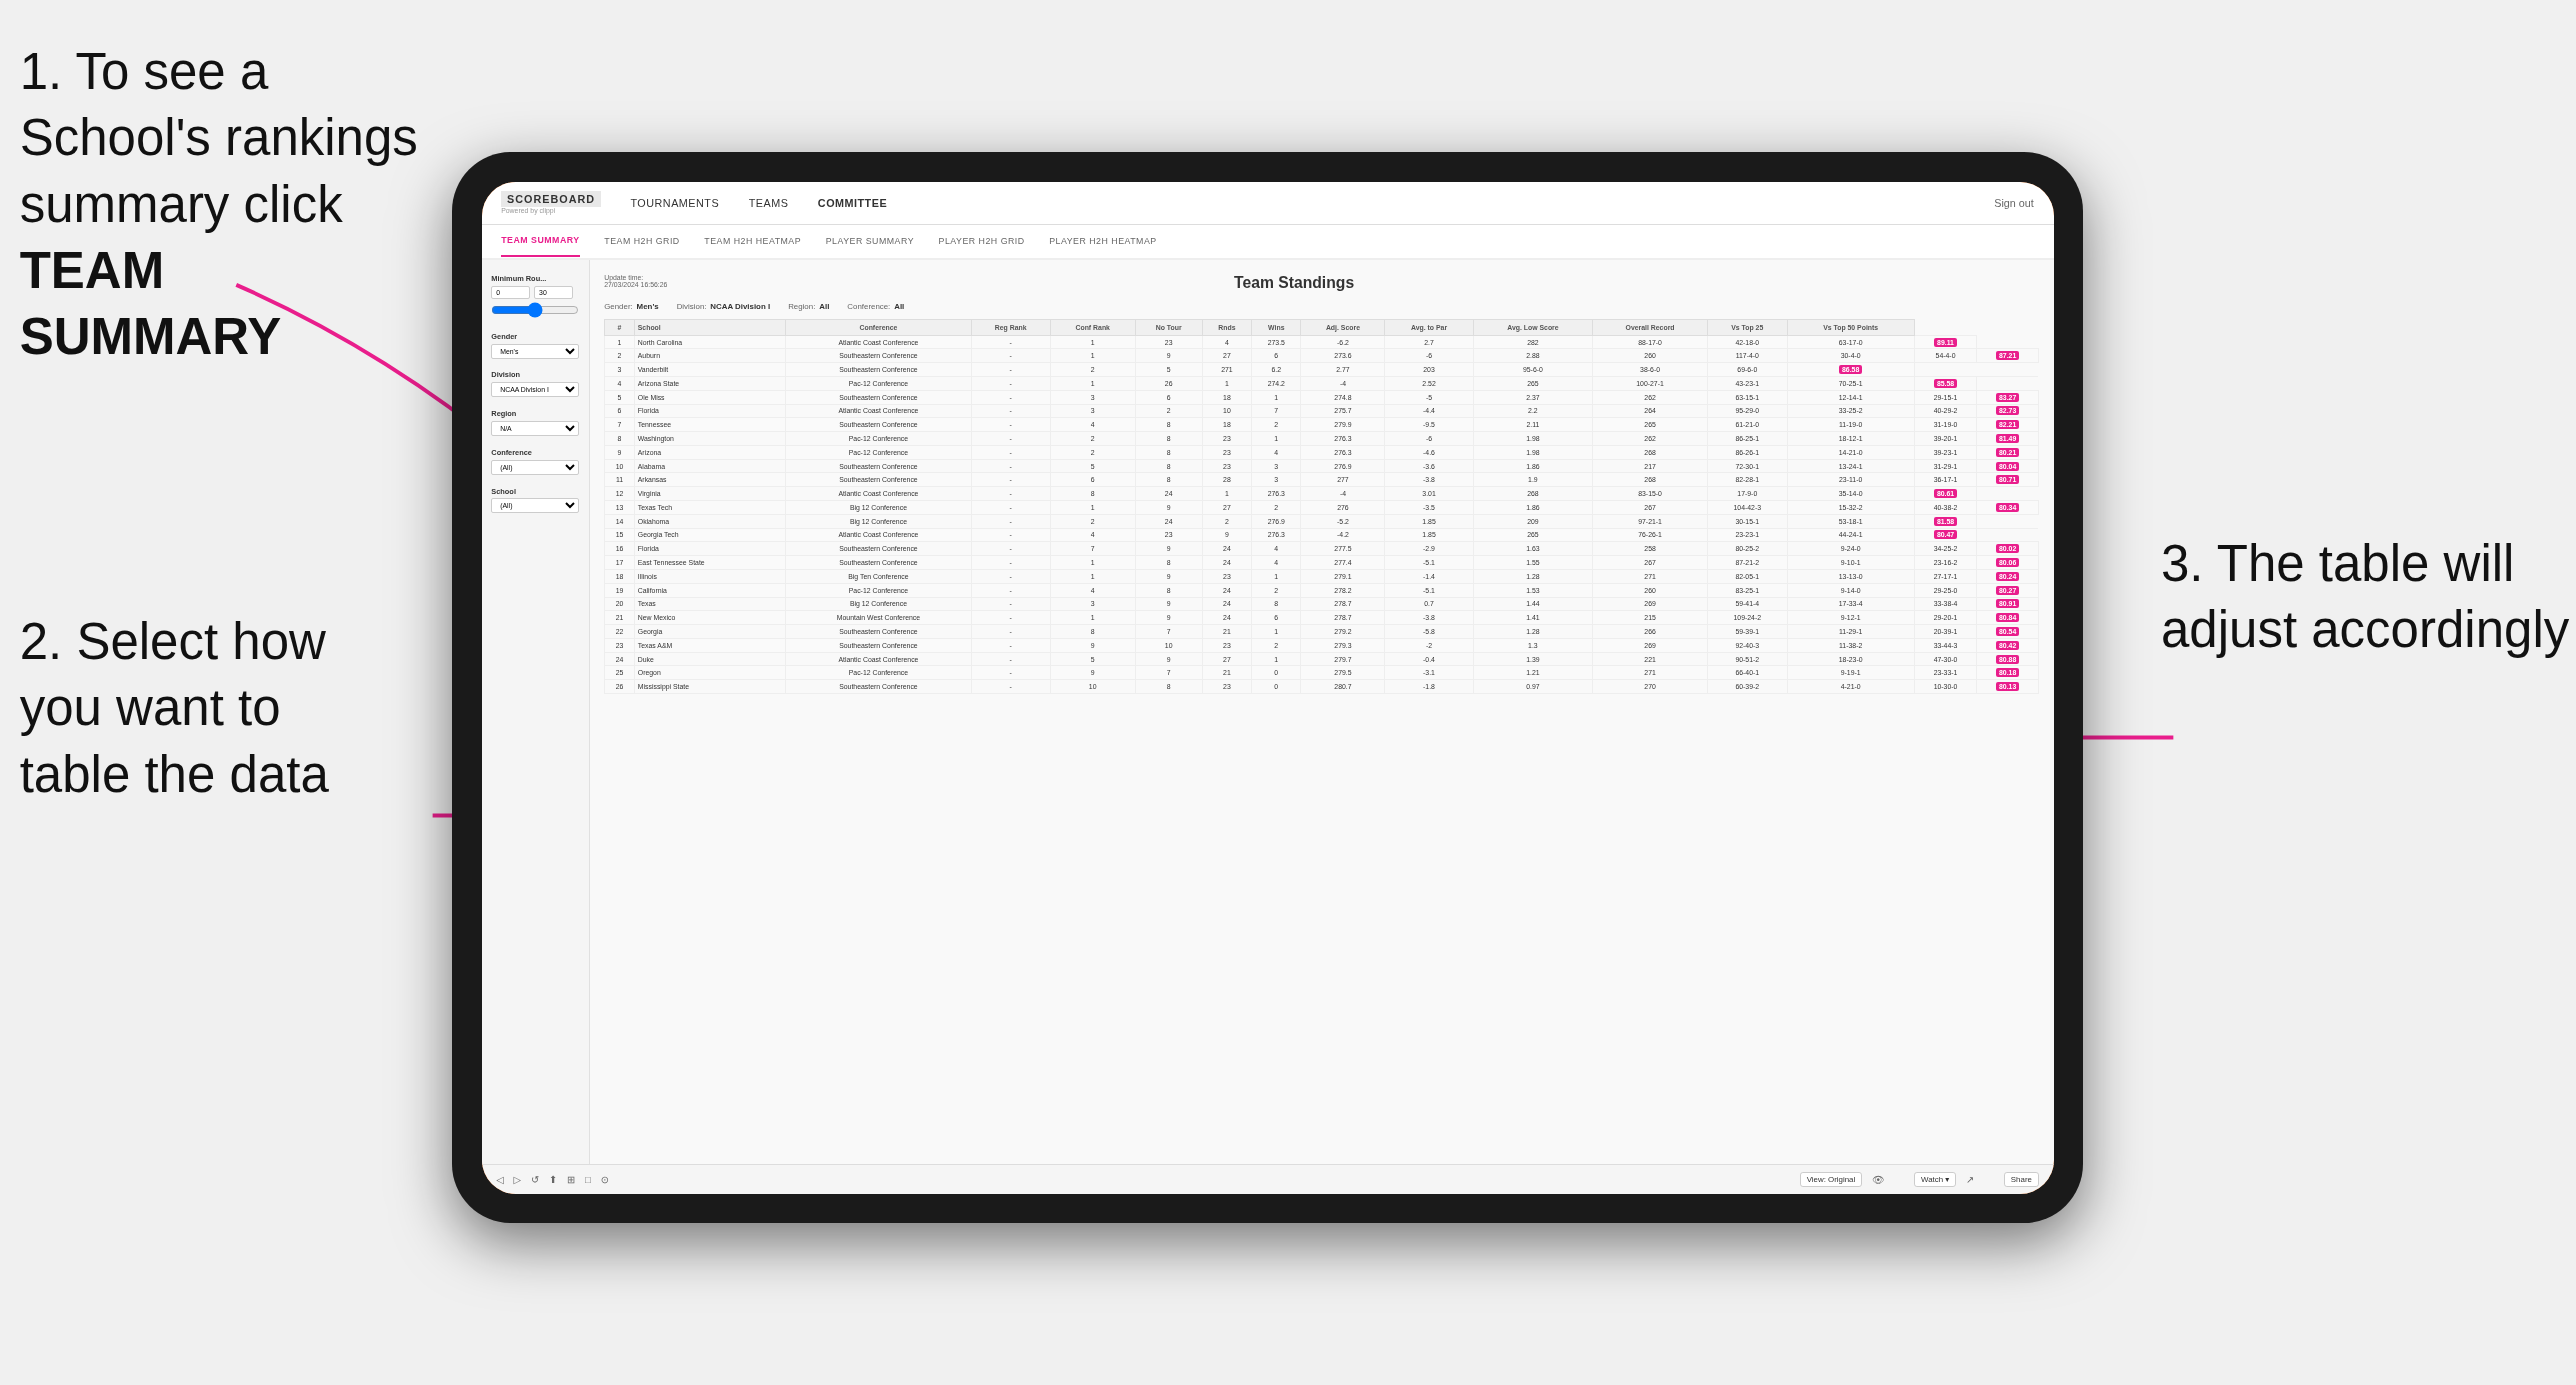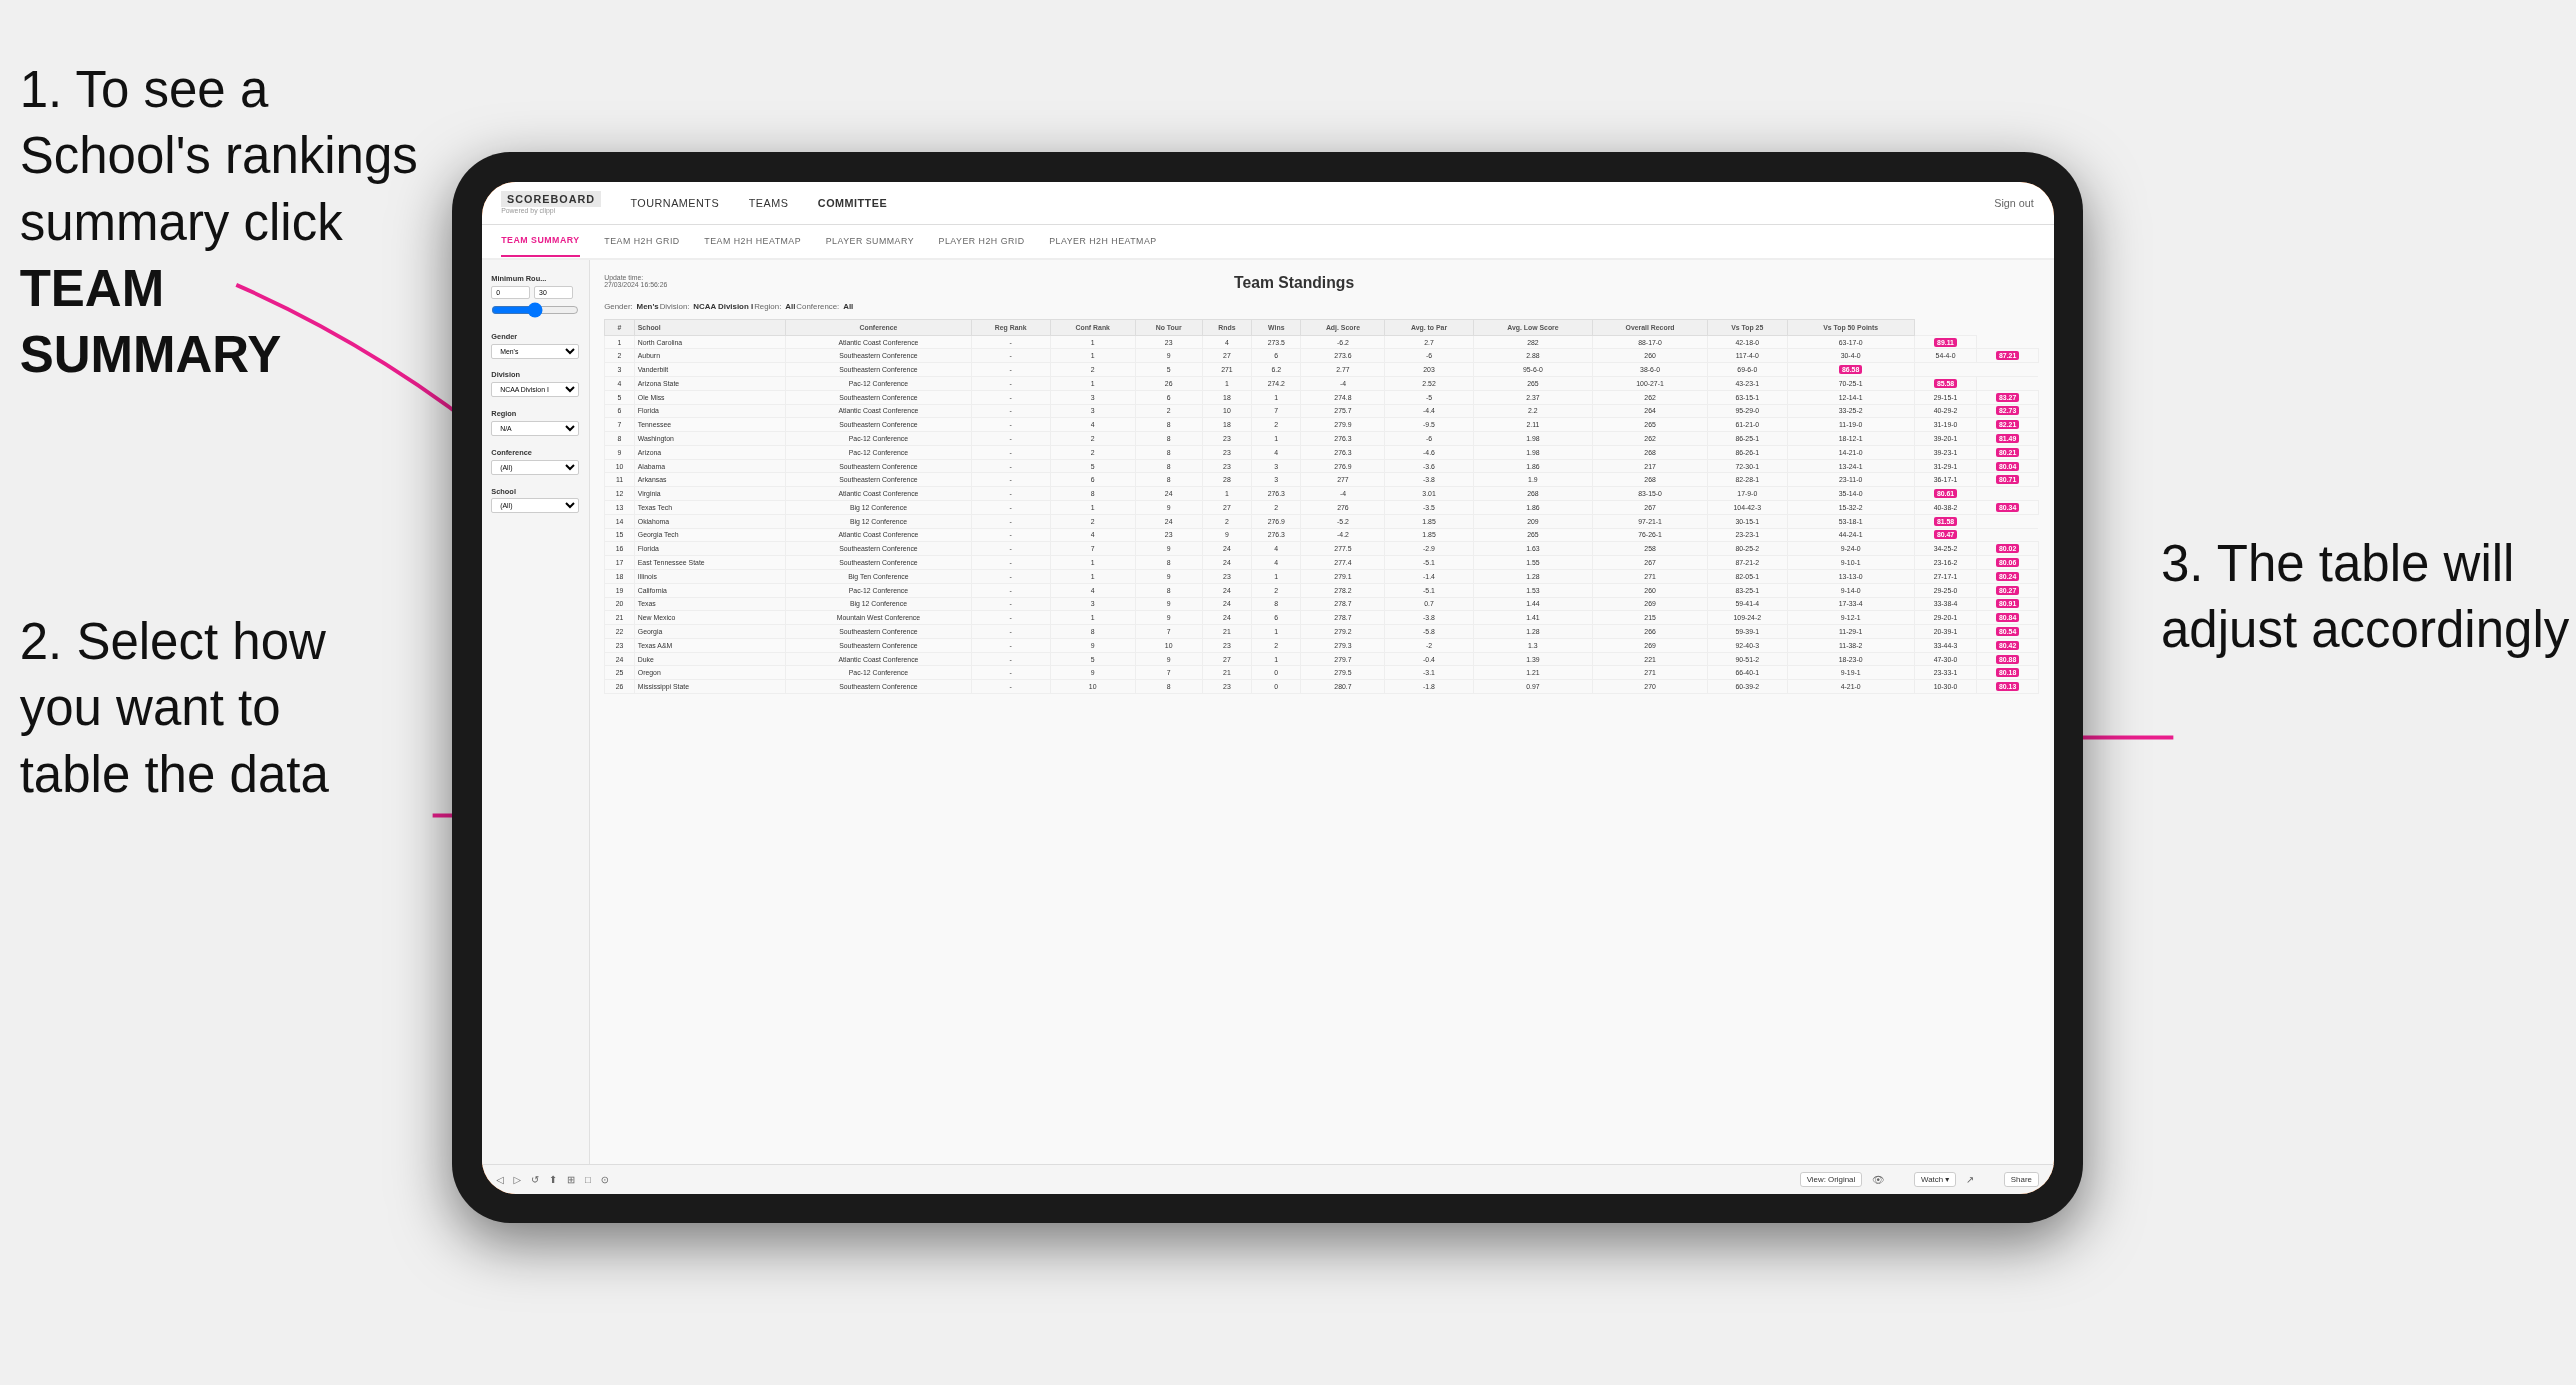--- a/index.html
+++ b/index.html
@@ -8,21 +8,21 @@
       font-family: Arial, sans-serif;
       width: 2576px;
       height: 1386px;
       position: relative;
       overflow: hidden;
     }
 
     
     .instruction-1 {
       position: absolute;
-      top: 57px;
+      top: 39px;
       left: 19.7px;
       font-size: 51px;
       line-height: 1.3;
       color: #111;
       width: 413px;
     }
     .instruction-1 strong { font-weight: 900; }
 
     .instruction-2 {
       position: absolute;
@@ -214,21 +214,21 @@
     .table-title {
       font-size: 15.7px;
       font-weight: bold;
       color: #333;
       text-align: center;
       flex: 1;
     }
 
     .filter-chips {
       display: flex;
-      gap: 1px;
+      gap: 18px;
       margin-bottom: 7.9px;
       font-size: 7.9px;
       color: #333;
     }
     .filter-chip {
       display: flex;
       align-items: center;
       gap: 3.9px;
     }
     .filter-chip-label { color: #666; }

